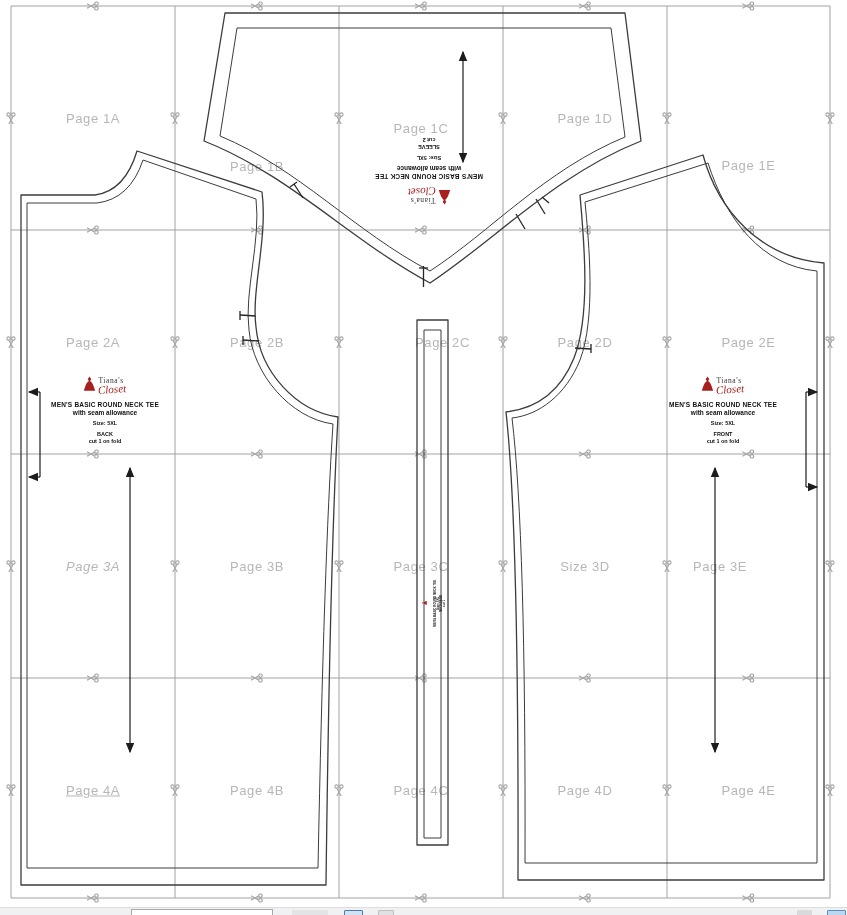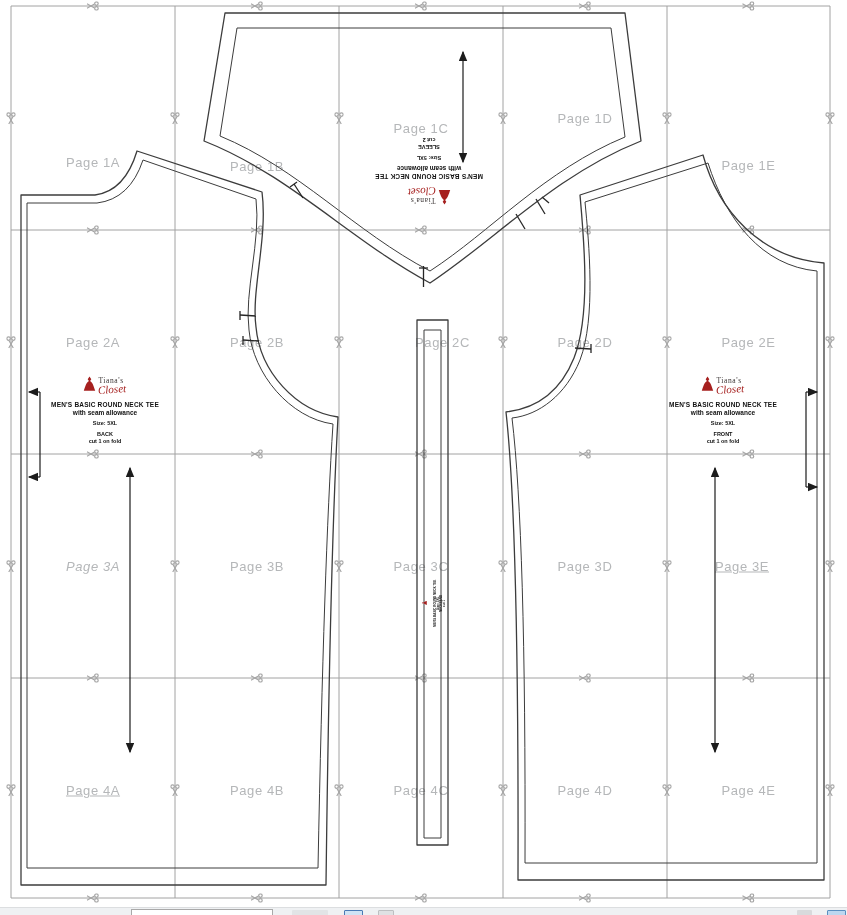--- a/index.html
+++ b/index.html
@@ -32,35 +32,35 @@
   .tb-search{position:absolute;left:131px;top:1px;width:140px;height:10px;background:#fff;
              border:1px solid #a9a9a9;}
   .tb-icon{position:absolute;top:2px;height:8px;border-radius:1px;}
 </style>
 </head>
 <body>
 
 <div class="canvas">
 
   <div id="labels-layer">
-      <div class="page-label" style="left: 93px; top: 118px; margin-top: 44px;">Page 1A</div>
+      <div class="page-label" style="left: 93px; top: 118px;">Page 1A</div>
       <div class="page-label" style="left: 257px; top: 118px; margin-top: 48px;">Page 1B</div>
       <div class="page-label" style="left: 421px; top: 128px;">Page 1C</div>
       <div class="page-label" style="left: 585px; top: 118px;">Page 1D</div>
       <div class="page-label" style="left: 748.5px; top: 118px; margin-top: 47px;">Page 1E</div>
       <div class="page-label" style="left: 93px; top: 342px;">Page 2A</div>
       <div class="page-label" style="left: 257px; top: 342px;">Page 2B</div>
       <div class="page-label" style="left: 421px; top: 342px; padding-left: 43px;">Page 2C</div>
       <div class="page-label" style="left: 585px; top: 342px;">Page 2D</div>
       <div class="page-label" style="left: 748.5px; top: 342px;">Page 2E</div>
       <div class="page-label" style="left: 93px; top: 566px; font-style: italic;">Page 3A</div>
       <div class="page-label" style="left: 257px; top: 566px;">Page 3B</div>
       <div class="page-label" style="left: 421px; top: 566px;">Page 3C</div>
-      <div class="page-label" style="left: 585px; top: 566px;">Page 3D</div>
-      <div class="page-label" style="left: 742px; top: 566px; text-decoration: underline;">Page 3E</div>
+      <div class="page-label" style="left: 585px; top: 566px;">Size 3D</div>
+      <div class="page-label" style="left: 720px; top: 566px;">Page 3E</div>
       <div class="page-label" style="left: 93px; top: 790px; text-decoration: underline;">Page 4A</div>
       <div class="page-label" style="left: 257px; top: 790px;">Page 4B</div>
       <div class="page-label" style="left: 421px; top: 790px;">Page 4C</div>
       <div class="page-label" style="left: 585px; top: 790px;">Page 4D</div>
       <div class="page-label" style="left: 748.5px; top: 790px;">Page 4E</div>
     </div>
 
   <svg class="art" width="847" height="907" viewBox="0 0 847 907">
     <defs>
       <symbol id="scissors" viewBox="0 0 14 10">

